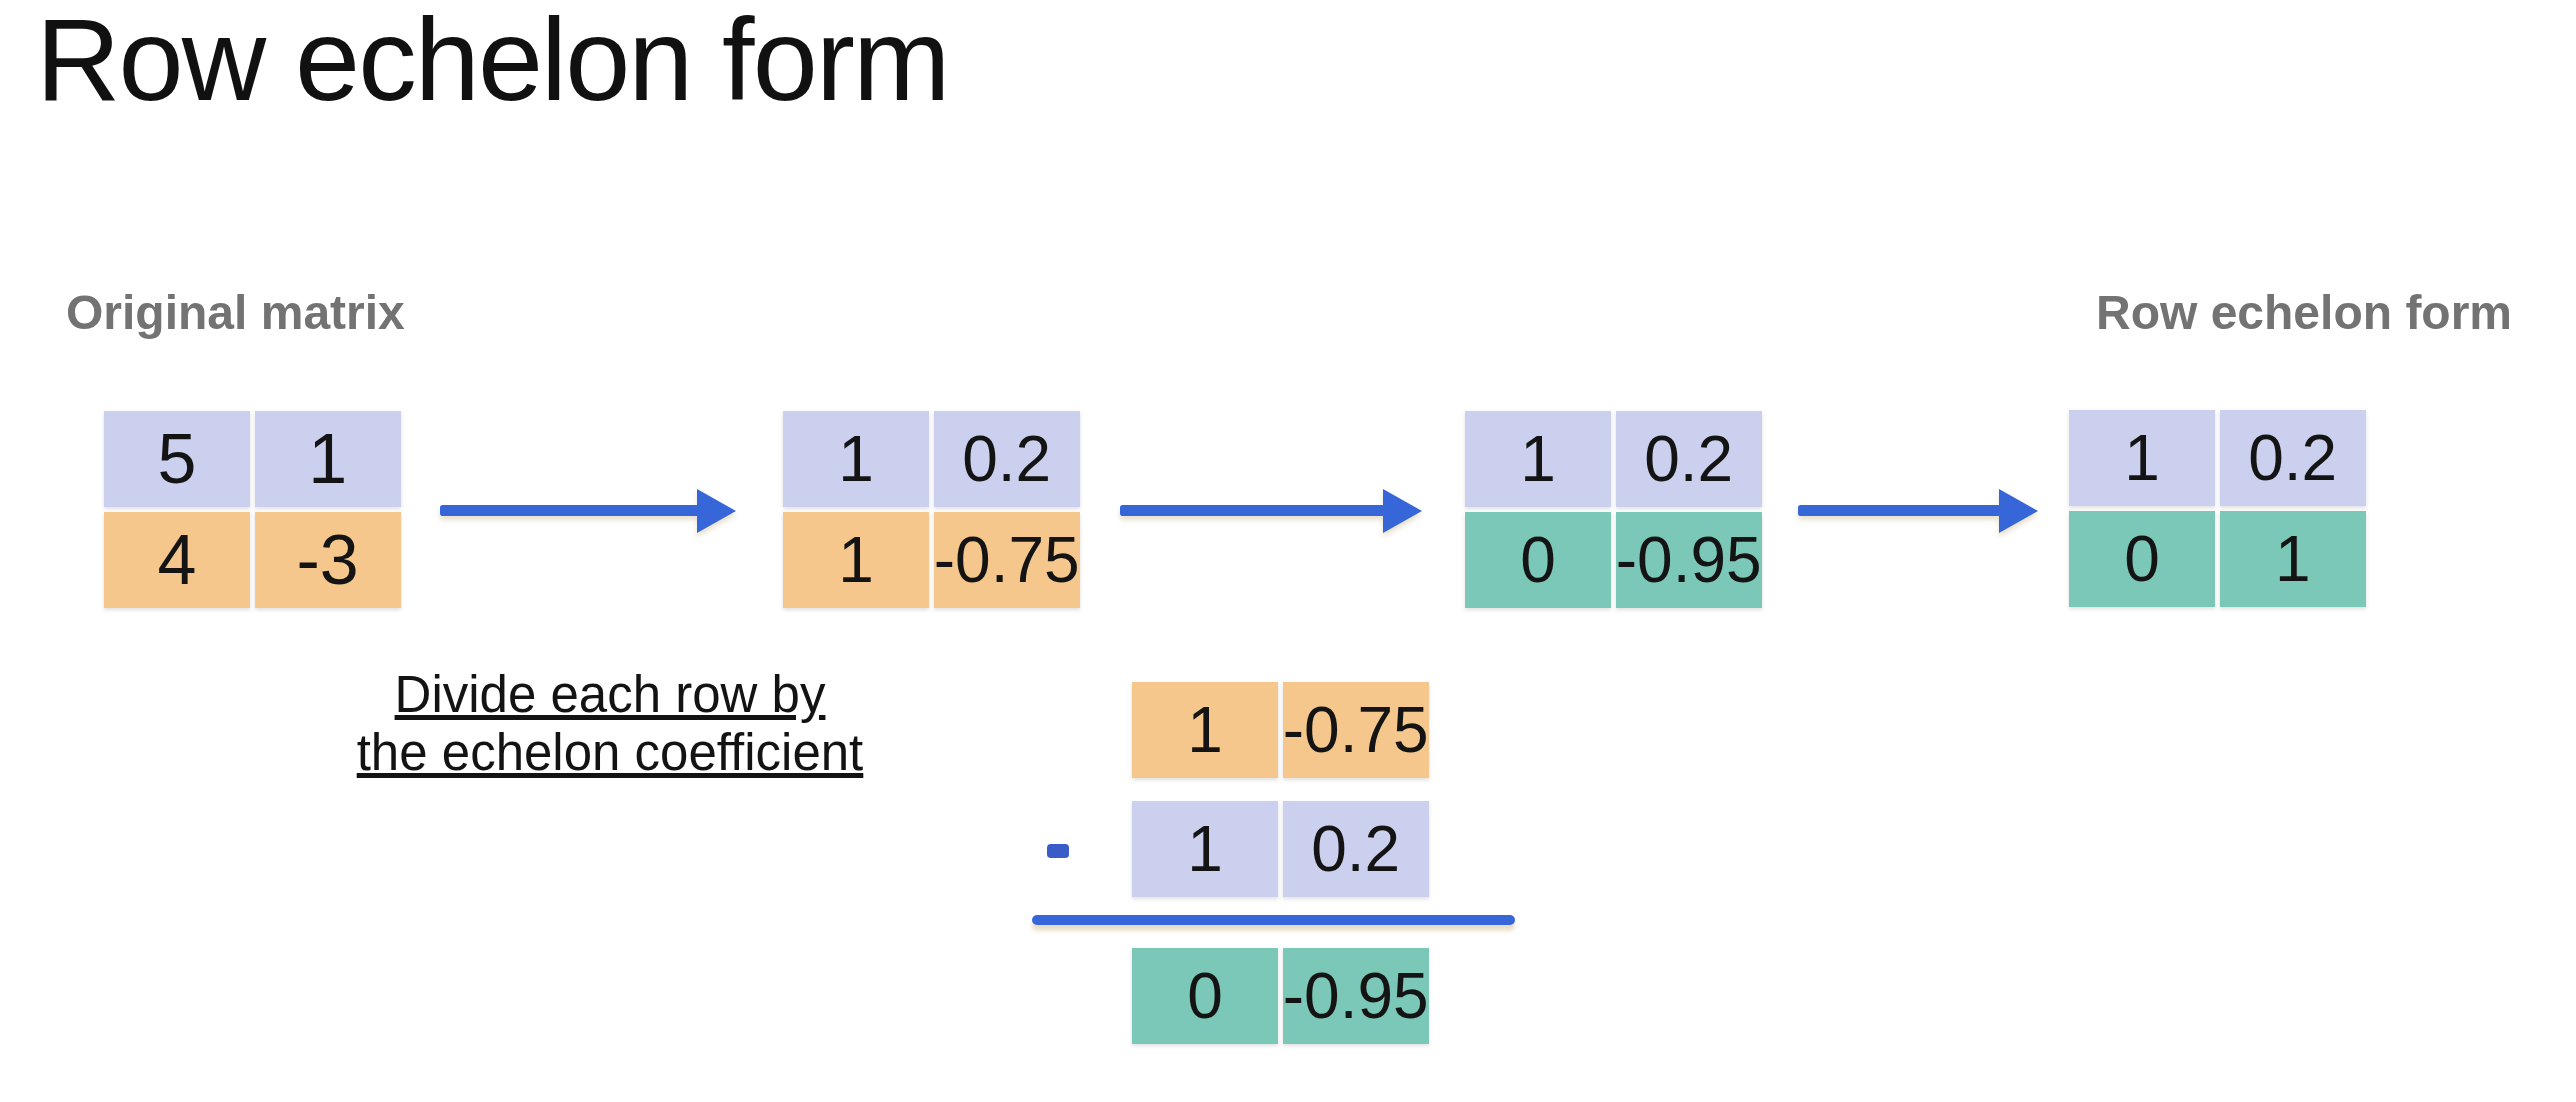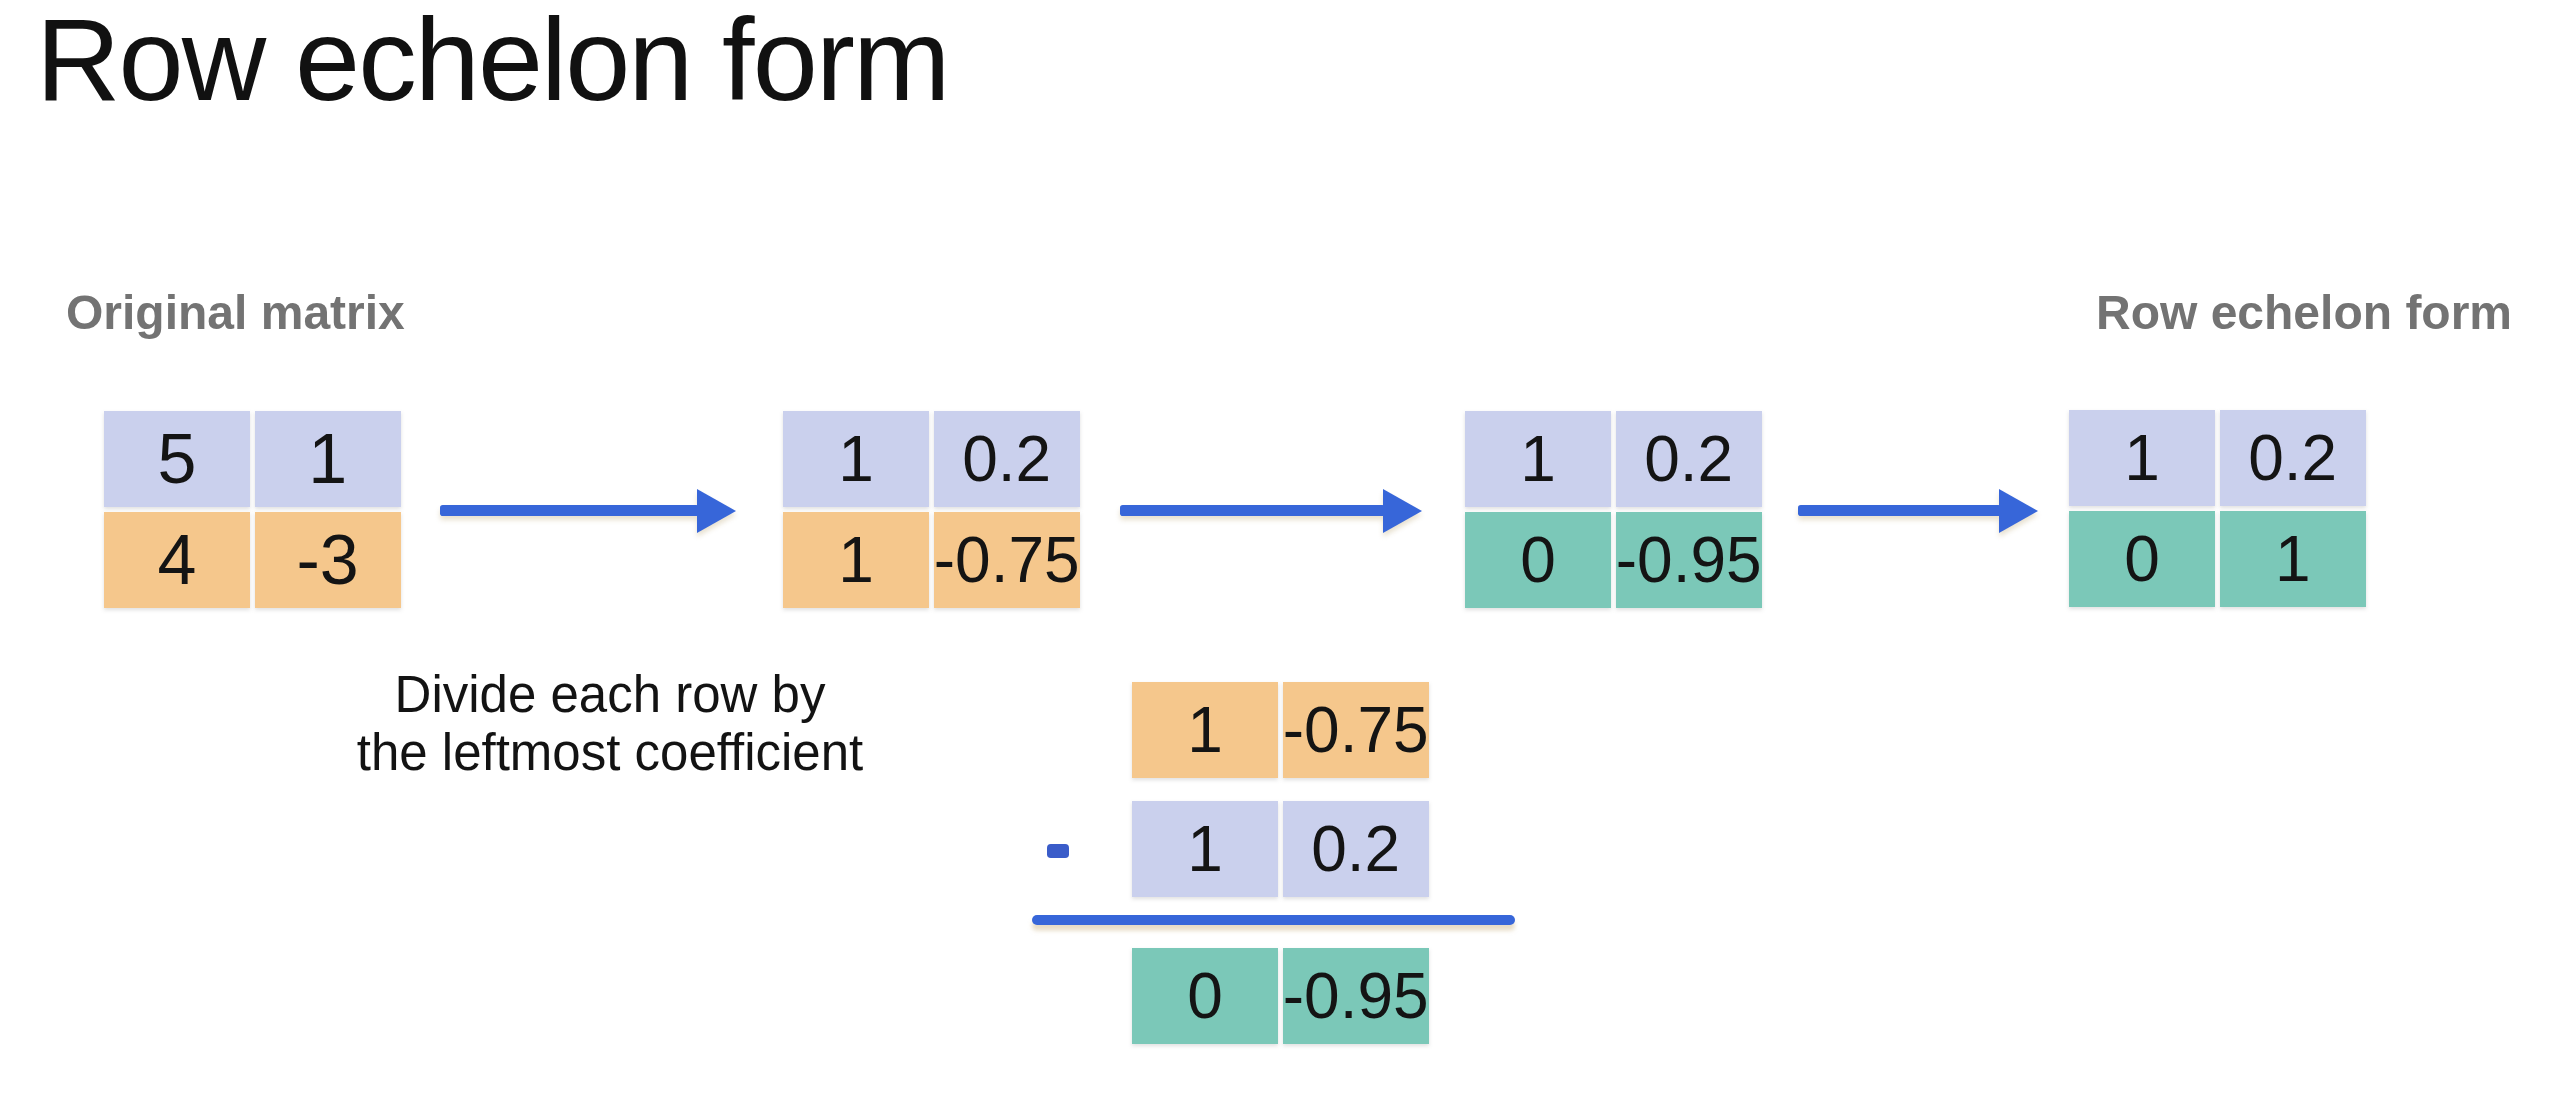--- a/index.html
+++ b/index.html
@@ -45,21 +45,21 @@
   .arrow1{left:440px;top:488px;}
   .arrow1 .shaft{width:259px;}
   .arrow2{left:1120px;top:488px;}
   .arrow2 .shaft{width:265px;}
   .arrow3{left:1798px;top:488px;}
   .arrow3 .shaft{width:203px;}
 
   
   .caption{
     position:absolute;top:666px;transform:translateX(-50%);text-align:center;
-    font-size:51px;line-height:58px;color:#131313;white-space:nowrap;
+    font-size:51px;line-height:58px;color:#131313;white-space:nowrap;text-decoration:underline;
   }
   .caption1{left:610px;}
   .caption2{left:1976px;}
 
   
   .sub-row{position:absolute;display:flex;gap:4.7px;}
   .sub-minuend{left:1132px;top:682px;}
   .sub-subtrahend{left:1132px;top:801px;}
   .sub-result{left:1132px;top:948px;}
   .minus-op{
@@ -136,21 +136,21 @@
       <div class="cell tone-lavender">0.2</div>
     </div>
     <div class="mrow">
       <div class="cell tone-teal">0</div>
       <div class="cell tone-teal">1</div>
     </div>
   </div>
 
   <div class="caption caption1">
     <div>Divide each row by</div>
-    <div>the leftmost coefficient</div>
+    <div>the echelon coefficient</div>
   </div>
 
   <div class="sub-row sub-minuend">
     <div class="cell tone-orange">1</div>
     <div class="cell tone-orange">-0.75</div>
   </div>
 
   <div class="minus-op"></div>
 
   <div class="sub-row sub-subtrahend">

